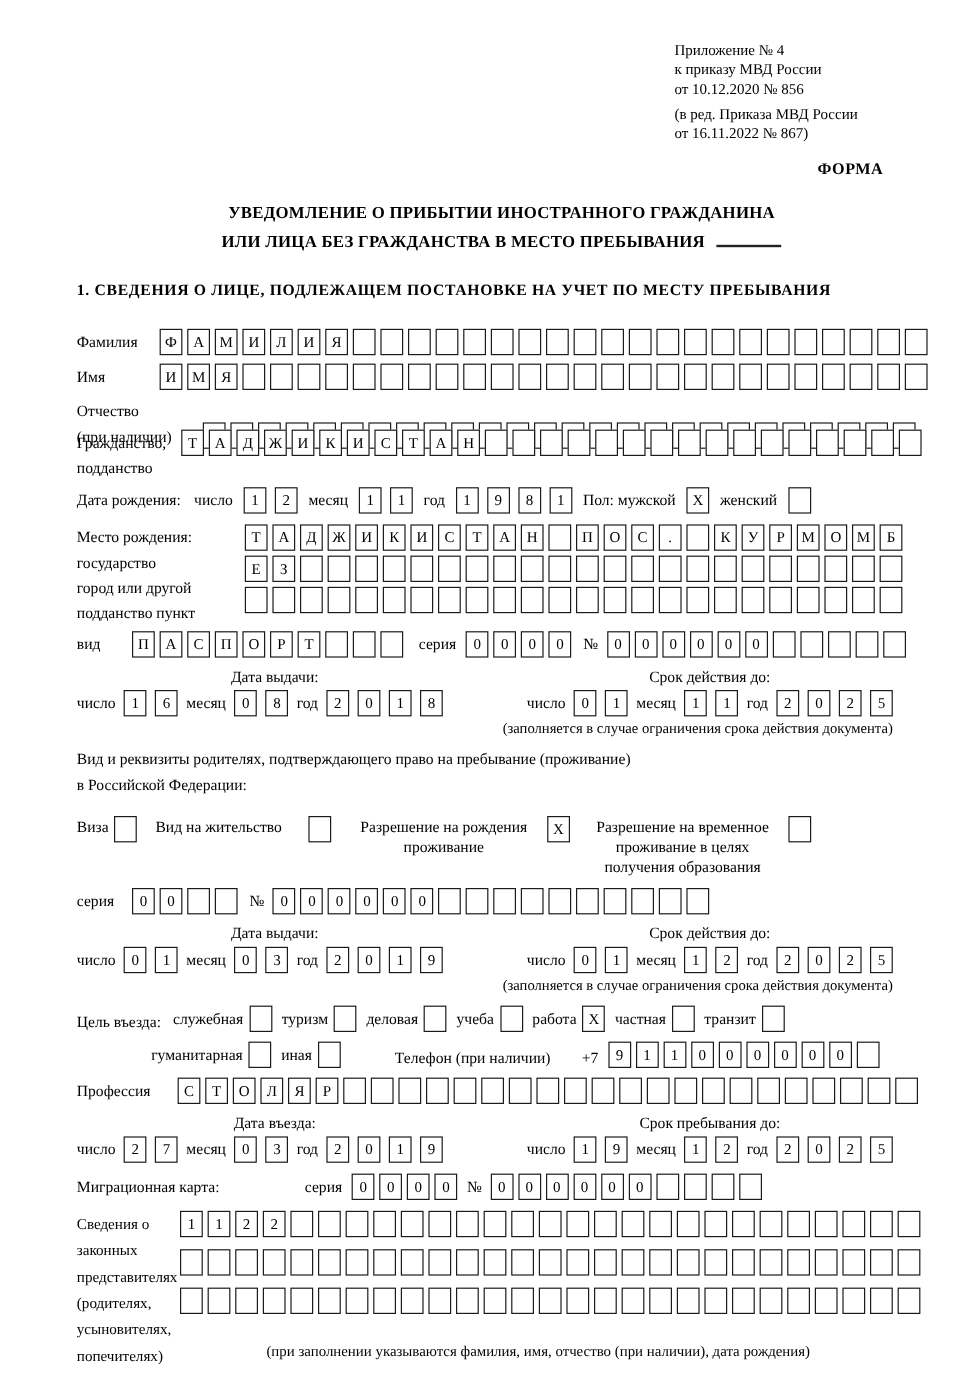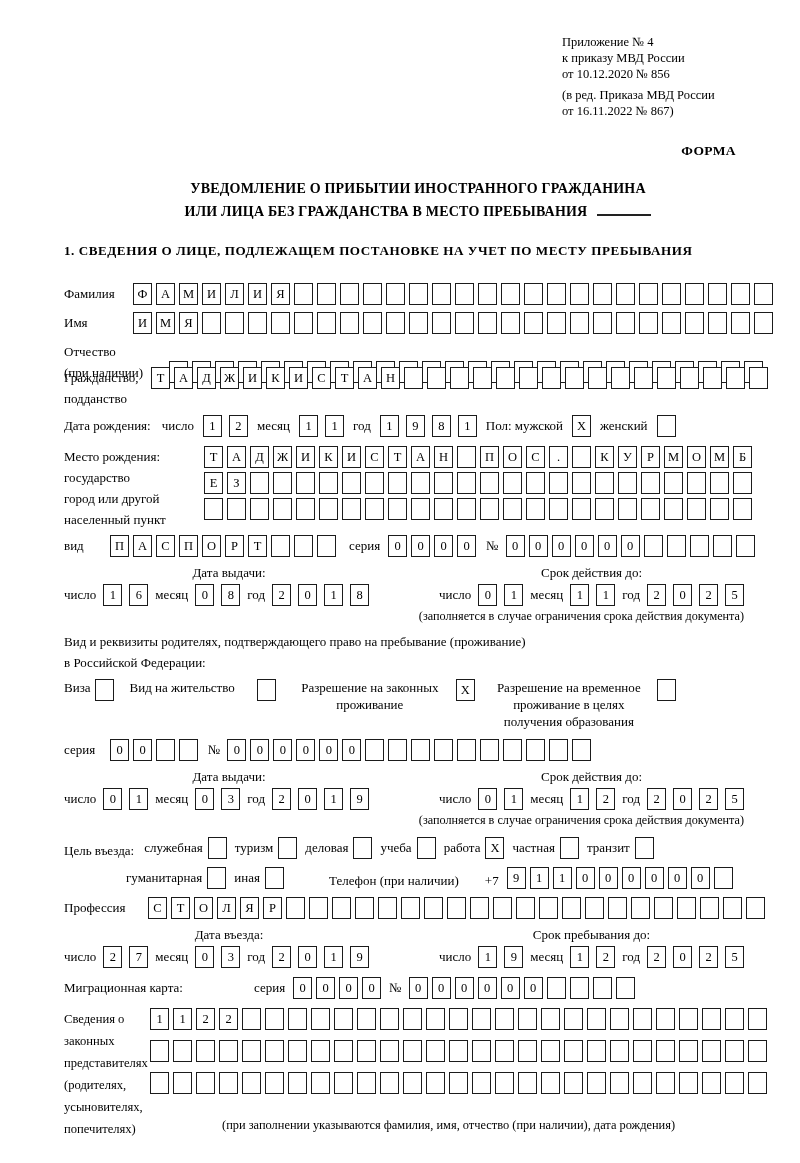--- a/index.html
+++ b/index.html
@@ -2,21 +2,21 @@
 <html><head>
 <meta charset="utf-8">
 <style>
   html,body{margin:0;padding:0;background:#fff;}
   body{width:800px;height:1163px;font-family:"Liberation Serif",serif;color:#000;}
   .page{position:relative;width:800px;height:1163px;box-sizing:border-box;padding:34px 28px 0 64px;overflow:hidden;border-radius:27px;}
 
   
   .doc-header{margin-left:498px;font-size:12.5px;line-height:16px;}
   .doc-header .rev{margin-top:5px;}
-  .form-word{margin-top:24px;text-align:right;padding-right:36px;font-weight:bold;font-size:13.5px;letter-spacing:.4px;}
+  .form-word{margin-top:14px;text-align:right;padding-right:36px;font-weight:bold;font-size:13.5px;letter-spacing:.4px;}
 
   .title{margin-top:18px;text-align:center;font-weight:bold;font-size:14px;line-height:23px;letter-spacing:.2px;}
   .title-underline{display:inline-block;width:54px;border-bottom:2px solid #222;height:14px;margin-left:10px;vertical-align:baseline;}
 
   .section-title{margin-top:20px;font-weight:bold;font-size:13.1px;letter-spacing:.55px;}
 
   
   .row{display:flex;align-items:center;font-size:13px;}
   .boxes{display:flex;gap:4px;flex:none;position:relative;z-index:2;}
   .boxes.sp{gap:7px;}
@@ -31,21 +31,21 @@
   .box-col{display:flex;flex-direction:column;}
 
   
   .datepair{display:flex;align-items:flex-start;margin-top:8px;font-size:13px;}
   .dp-col{display:flex;flex-direction:column;}
   .dp-title{text-align:center;font-size:13px;margin-bottom:3px;}
   .dp-fields{display:flex;align-items:center;gap:7px;}
   .note{font-size:12.2px;text-align:right;padding-right:28px;margin-top:3px;}
 
   
-  .opts-row{display:flex;align-items:flex-start;margin-top:6px;font-size:13px;}
+  .opts-row{display:flex;align-items:flex-start;margin-top:16px;font-size:13px;}
   .opt{display:flex;align-items:flex-start;}
   .opt-label{line-height:17px;}
   .opt-label.c{text-align:center;}
 
   .purpose-row{display:flex;align-items:flex-end;font-size:13px;}
   .p-item{display:flex;align-items:center;}
   .p-item .boxes{margin-left:5px;}
 
   .bottom-note{font-size:12.4px;margin-top:8px;margin-left:158px;}
   .center-bold{font-weight:bold;font-size:13px;text-align:center;margin-top:8px;}
@@ -237,21 +237,21 @@
     <span class="boxes">
         <span class="box"></span>
       </span>
   </div>
 
   <div class="split" style="margin-top:9px">
     <div class="lab-col" style="width:140px">
       <div>Место рождения:</div>
       <div>государство</div>
       <div>город или другой</div>
-      <div>населенный пункт</div>
+      <div>подданство пункт</div>
     </div>
     <div class="box-col" style="gap:4px">
       <span class="boxes">
           <span class="box">Т</span>
           <span class="box">А</span>
           <span class="box">Д</span>
           <span class="box">Ж</span>
           <span class="box">И</span>
           <span class="box">К</span>
           <span class="box">И</span>
@@ -426,21 +426,21 @@
           <span class="box"></span>
         </span>
     </div>
     <div class="opt" style="margin-left:16px">
       <span class="opt-label">Вид на жительство</span>
       <span class="boxes" style="margin-left:22px">
           <span class="box"></span>
         </span>
     </div>
     <div class="opt" style="margin-left:18px">
-      <span class="opt-label c" style="width:152px">Разрешение на законных проживание</span>
+      <span class="opt-label c" style="width:152px">Разрешение на рождения проживание</span>
       <span class="boxes" style="margin-left:10px">
           <span class="box">X</span>
         </span>
     </div>
     <div class="opt" style="margin-left:14px">
       <span class="opt-label c" style="width:160px">Разрешение на временное проживание в целях получения образования</span>
       <span class="boxes" style="margin-left:8px">
           <span class="box"></span>
         </span>
     </div>

